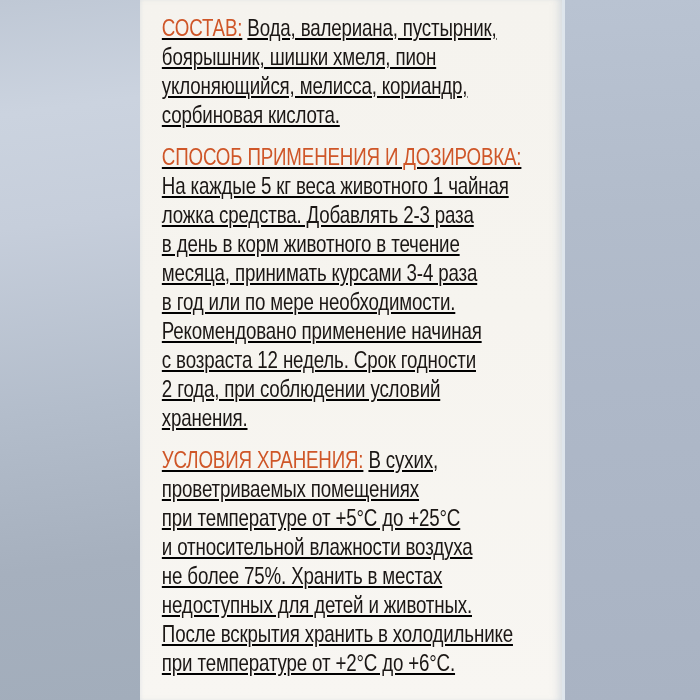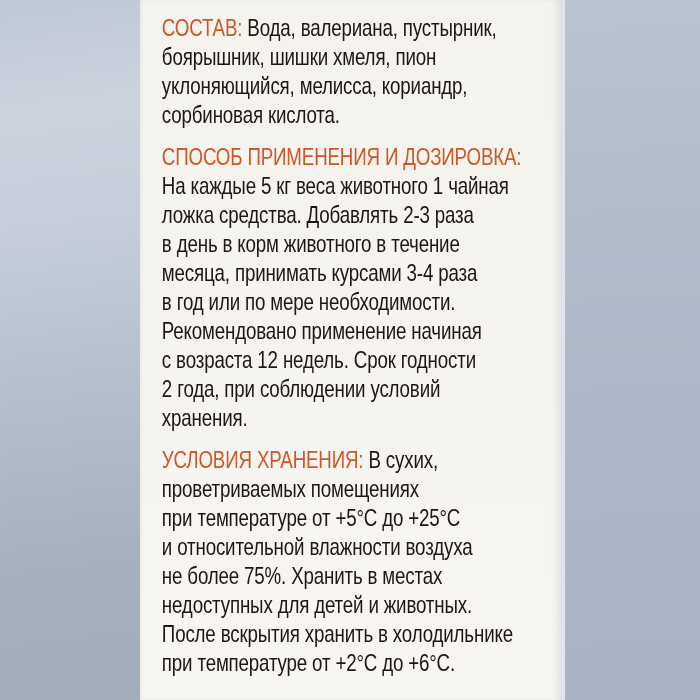--- a/index.html
+++ b/index.html
@@ -3,20 +3,21 @@
 <meta charset="utf-8">
 <style>
   * { margin: 0; padding: 0; box-sizing: border-box; }
   html, body { width: 700px; height: 700px; overflow: hidden; }
   body { font-family: "Liberation Sans", "DejaVu Sans", sans-serif; }
 
   .photo {
     width: 700px; height: 700px;
     display: flex;
     overflow: hidden;
+    text-decoration: underline;
   }
 
   .bg-left {
     width: 140px; height: 700px;
     background: linear-gradient(173deg,
       #bfc8d5 0%, #cbd3df 16%, #c6cedb 32%,
       #b3bdcb 58%, #a6b0be 80%, #a2adbb 100%);
   }
 
   .bg-right {

